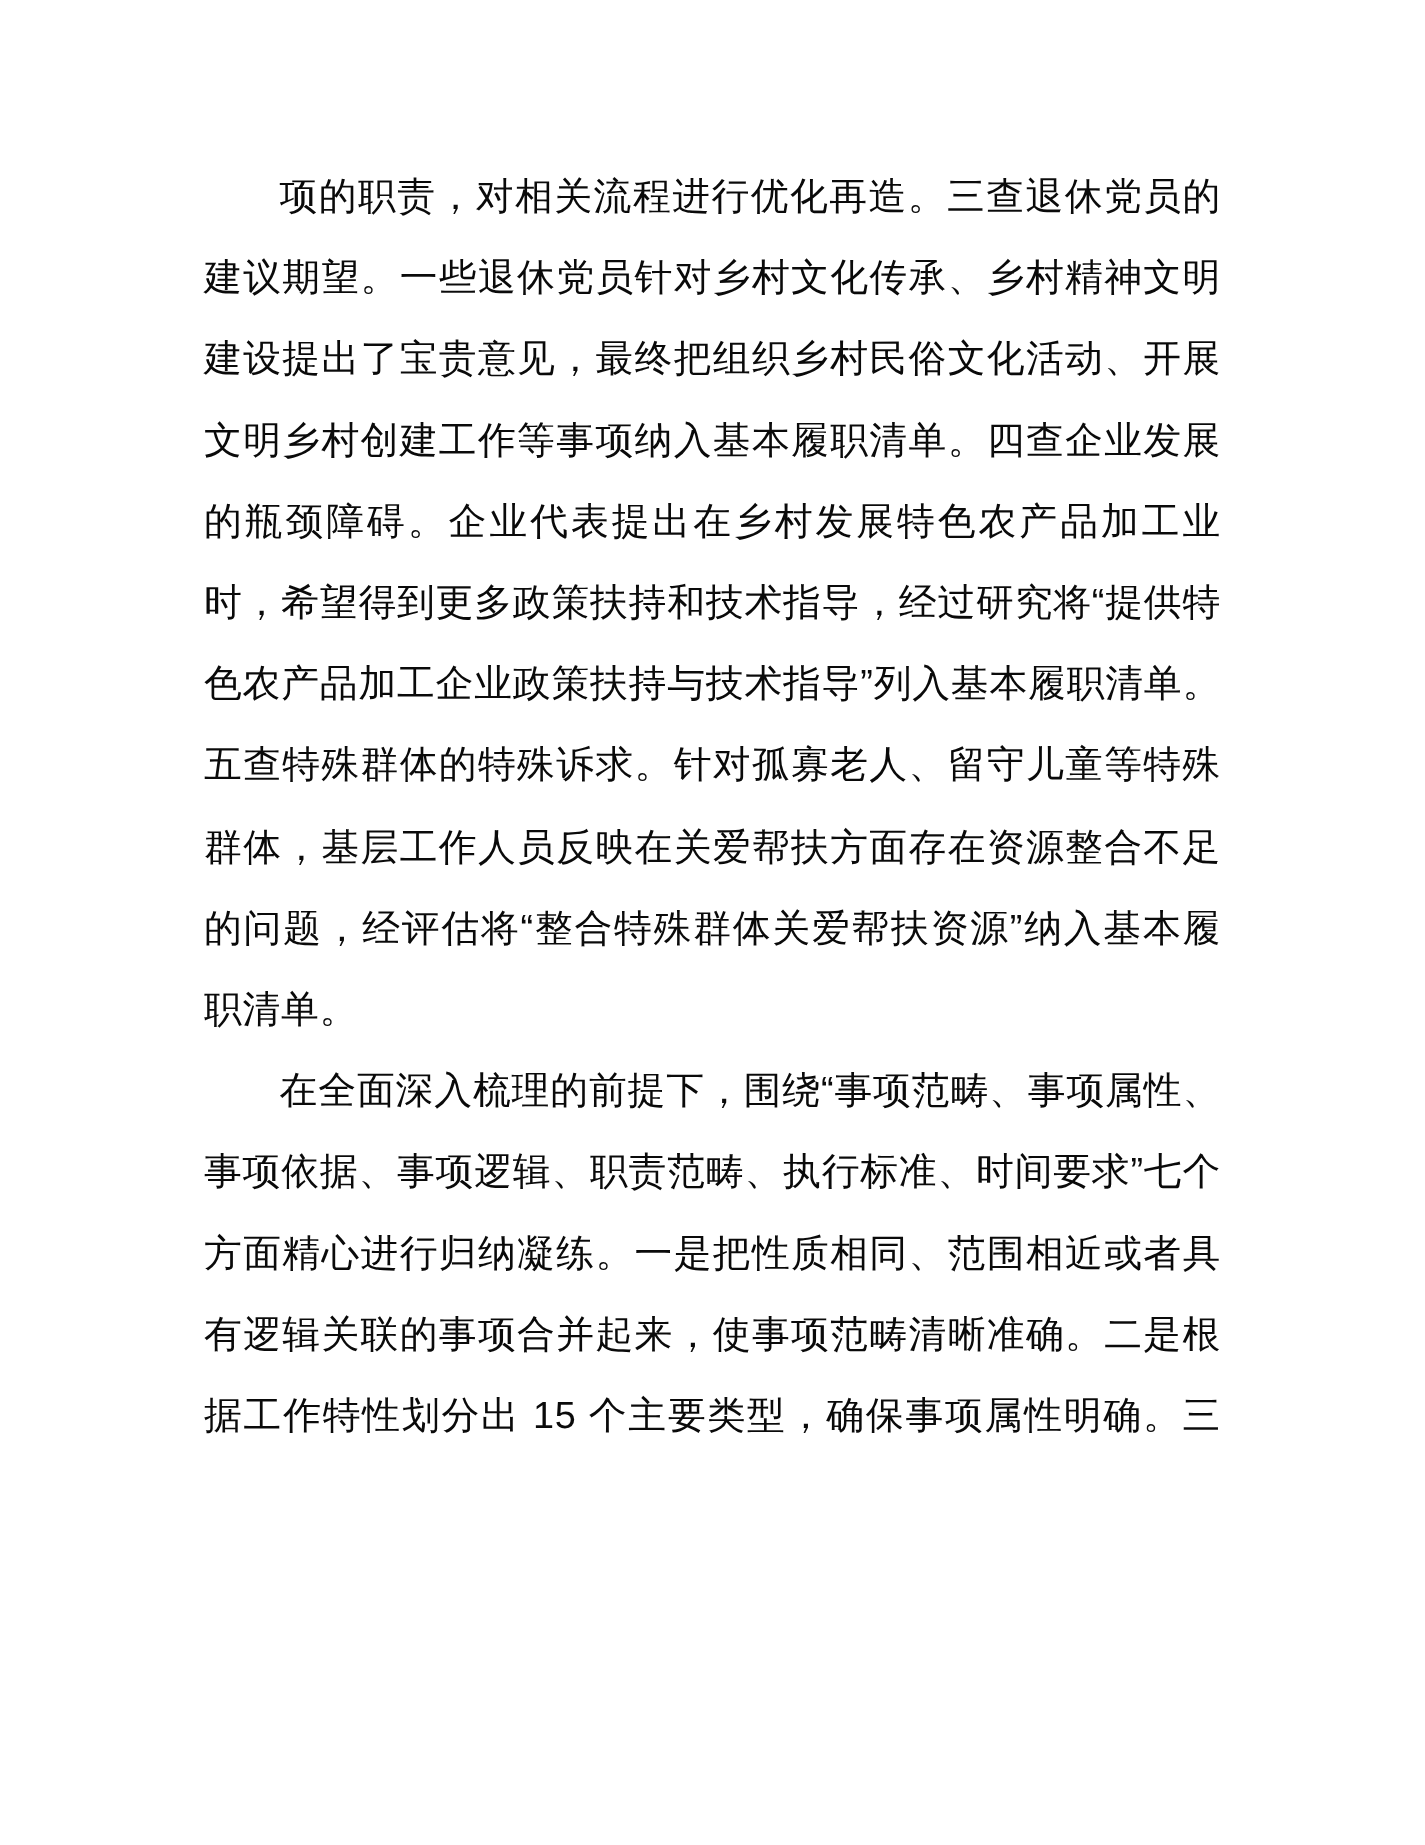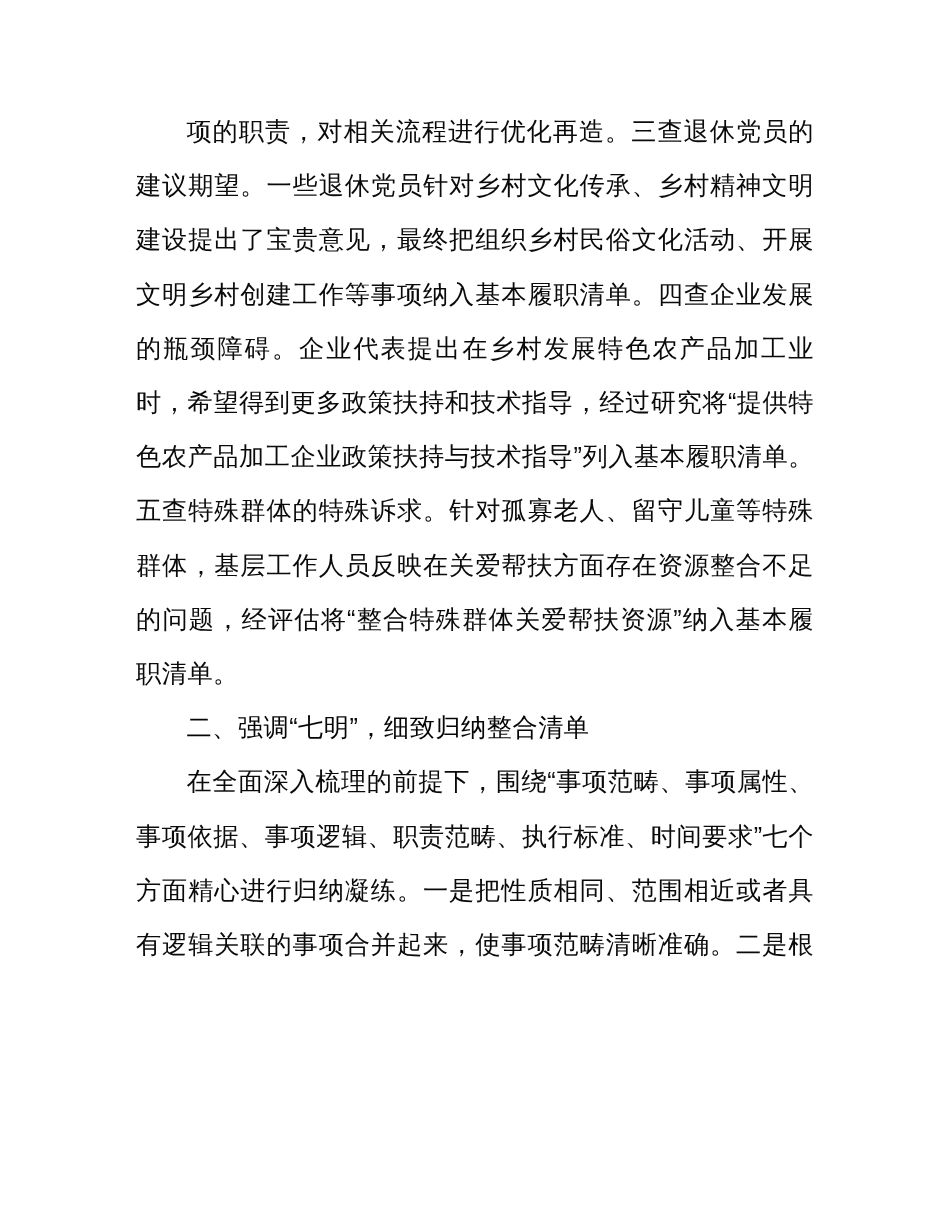--- a/index.html
+++ b/index.html
@@ -61,19 +61,18 @@
 </style>
 </head>
 <body>
 
 <div id="page">
 
   <div id="text-column">
 
     <p class="para">项的职责，对相关流程进行优化再造。三查退休党员的建议期望。一些退休党员针对乡村文化传承、乡村精神文明建设提出了宝贵意见，最终把组织乡村民俗文化活动、开展文明乡村创建工作等事项纳入基本履职清单。四查企业发展的瓶颈障碍。企业代表提出在乡村发展特色农产品加工业时，希望得到更多政策扶持和技术指导，经过研究将“提供特色农产品加工企业政策扶持与技术指导”列入基本履职清单。五查特殊群体的特殊诉求。针对孤寡老人、留守儿童等特殊群体，基层工作人员反映在关爱帮扶方面存在资源整合不足的问题，经评估将“整合特殊群体关爱帮扶资源”纳入基本履职清单。</p>
 
-    <p class="heading">二、强调“七明”，细致归纳整合清单</p>
 
     <p class="para">在全面深入梳理的前提下，围绕“事项范畴、事项属性、事项依据、事项逻辑、职责范畴、执行标准、时间要求”七个方面精心进行归纳凝练。一是把性质相同、范围相近或者具有逻辑关联的事项合并起来，使事项范畴清晰准确。二是根据工作特性划分出 15 个主要类型，确保事项属性明确。三是逐一明确每项履职的依据来源，做到事项依据确凿充分。四是保证事项逻辑连贯清晰，使各项工作在逻辑上合理有序。五是清楚界定各项工作的责任范围和具体内容，让职责范畴界限分明。六是依据实际情况确定执行标准，做到执行标准具体可行。七是对每项工作设定合理的时间要求，确保工作推进按时高效。在凝练整合过程中高度重视协同合作，横向与其他乡镇相互学</p>
 
   </div>
 
 </div>
 
 </body></html>

